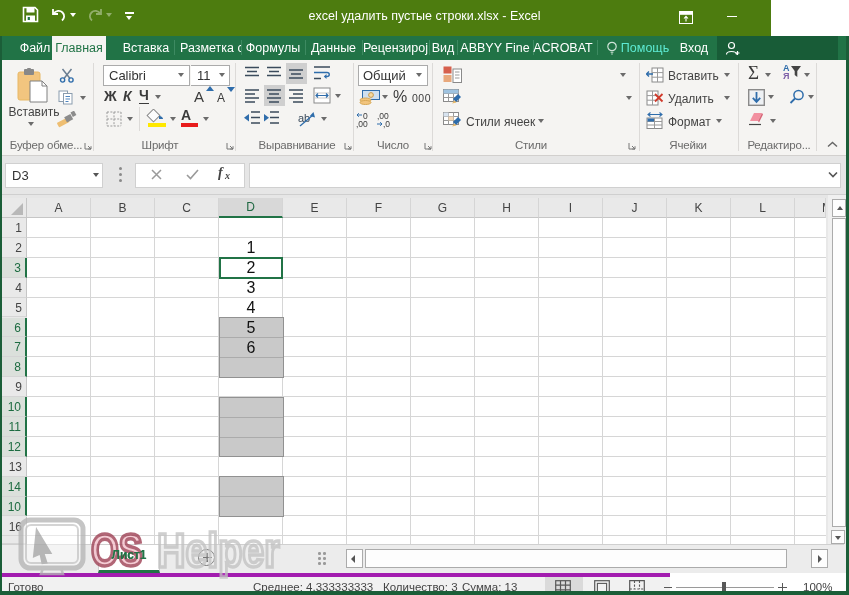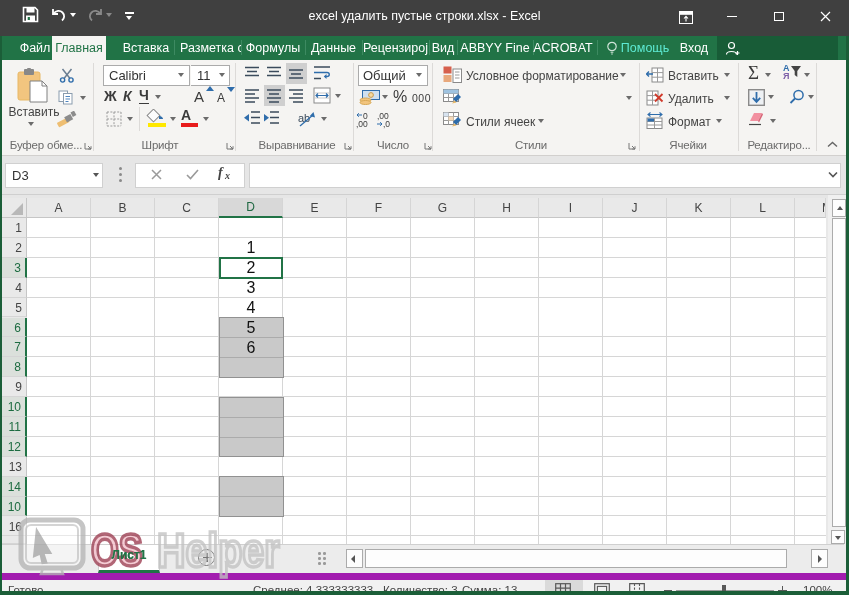--- a/index.html
+++ b/index.html
@@ -1,20 +1,20 @@
 <!DOCTYPE html>
 <html><head>
 <meta charset="utf-8">
 <style>
   * { margin:0; padding:0; box-sizing:border-box; }
   html,body { width:849px; height:595px; overflow:hidden; }
   body { font-family:"Liberation Sans", sans-serif; position:relative; background:#fff; }
   .abs { position:absolute; }
   
-  #titlebar { left:0; top:0; width:849px; height:36px; background:#404040; }
+  #titlebar { left:0; top:0; width:771px; height:36px; background:#4d7c0f; }
   #tabrow { left:0; top:36px; width:849px; height:24px; background:#217346; }
   .tab { position:absolute; top:0; height:24px; line-height:24px; color:#fff; font-size:12.5px; text-align:center; }
   .tabsep { position:absolute; top:4px; height:15px; width:1px; background:#3d8a61; }
   #activetab { position:absolute; top:0; height:24px; background:#f5f4f2; color:#217346; font-size:12.5px; line-height:24px; text-align:center; }
   
   #ribbon { left:0; top:60px; width:846px; height:96px; background:#f5f4f2; border-bottom:1px solid #d2d0ce; }
   .gsep { position:absolute; top:3px; height:88px; width:1px; background:#dcdad8; }
   .glabel { position:absolute; top:79px; height:14px; font-size:11.5px; color:#6b6b6b; text-align:center; letter-spacing:-0.2px; }
   .launcher { position:absolute; top:82px; width:8px; height:8px; }
   .rtext { font-size:12px; color:#444; }
@@ -23,21 +23,21 @@
   
   #fbar { left:0; top:156px; width:846px; height:39px; background:#e6e6e6; border-bottom:1px solid #cfcfcf; }
   
   #sheet { left:2px; top:195px; width:844px; height:349px; background:#e8e8e8; }
   .colhdr { position:absolute; top:3px; height:20px; background:#e9e9e9; border-right:1px solid #d5d5d5; color:#444; font-size:12px; text-align:center; line-height:20px; }
   .rowhdr { position:absolute; left:0; width:25px; background:#e9e9e9; border-bottom:1px solid #d5d5d5; color:#444; font-size:12px; text-align:right; padding-right:4px; }
   .rowsel { background:#dbe0db; color:#1d6c41; border-right:2px solid #217346; }
   .num { position:absolute; width:64px; text-align:center; font-size:16px; color:#111; }
   
   #tabstrip { left:0; top:544px; width:846px; height:29px; background:#ececec; }
-  #statusbar { left:0; top:573px; width:846px; height:18px; background:#f1f1f1; border-top:7px solid #a21caf; font-size:11.5px; color:#444; }
+  #statusbar { left:0; top:573px; width:670px; height:18px; background:#f1f1f1; border-top:4px solid #a21caf; font-size:11.5px; color:#444; }
   
   #bl { left:0; top:36px; width:2px; height:559px; background:#1b5e38; }
   #br { left:846px; top:36px; width:3px; height:559px; background:#1b5e38; }
   #bb { left:0; top:591px; width:849px; height:4px; background:#1b5e38; }
 </style>
 </head>
 <body>
 <div class="abs" id="titlebar">
 
   <svg class="abs" style="left:22px;top:6px" width="17" height="17" viewBox="0 0 17 17">
@@ -248,21 +248,20 @@
       <path d="M1 1 V7 H7 M4 4 L7 7 M7 4.2 V7 H4.2" fill="none" stroke="#777" stroke-width="1"></path>
     </svg>
   <div class="gsep" style="left:432px"></div>
 
   <svg class="abs" style="left:443px;top:6px" width="19" height="17" viewBox="0 0 19 17">
     <rect x="0.5" y="0.5" width="8" height="7" fill="#d6604d"></rect>
     <rect x="0.5" y="9" width="8" height="7" fill="#e8a87c"></rect>
     <rect x="10" y="3" width="8.5" height="13.5" fill="#fff" stroke="#8a8a8a"></rect>
     <path d="M12 6 H16.5 M12 9 H16.5 M12 12 H16.5" stroke="#9a9a9a"></path>
   </svg>
-  <div class="abs rtext" style="left:466px;top:9px">Условное форматирование</div>
   <div class="arr" style="left:620px;top:13px"></div>
   <svg class="abs" style="left:443px;top:29px" width="19" height="17" viewBox="0 0 19 17">
     <rect x="0.5" y="0.5" width="15" height="12" fill="#fff" stroke="#8a8a8a"></rect>
     <path d="M0.5 4.5 H15.5 M0.5 8.5 H15.5 M5.5 0.5 V12.5 M10.5 0.5 V12.5" stroke="#9a9a9a"></path>
     <rect x="0.5" y="0.5" width="15" height="4" fill="#9fc3e0"></rect>
     <path d="M10 10 L15 5 L18 8 L13 13 Z" fill="#2f6dab"></path>
     <path d="M9 14.5 L11.5 11.5 L13.5 13.5 Z" fill="#e8b865"></path>
   </svg>
   <div class="arr" style="left:626px;top:36px"></div>
   <svg class="abs" style="left:443px;top:52px" width="19" height="17" viewBox="0 0 19 17">

